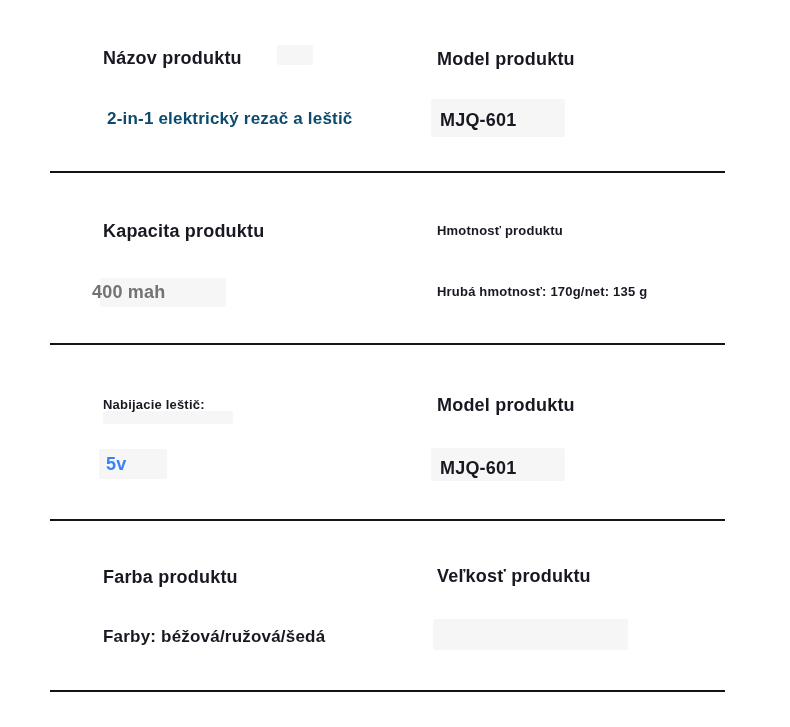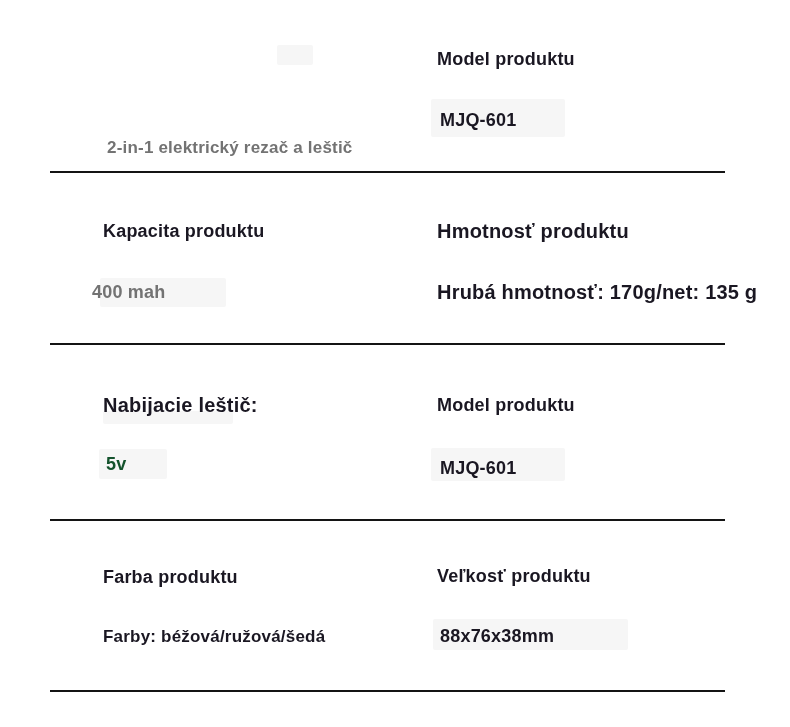--- a/index.html
+++ b/index.html
@@ -13,21 +13,21 @@
   }
   .cell {
     position: absolute;
     white-space: nowrap;
     font-weight: 700;
     color: #1a1722;
     letter-spacing: 0.2px;
     z-index: 2;
   }
   .t-lg { font-size: 18px; line-height: 24px; }
-  .t-md { font-size: 20px; line-height: 22px; }
+  .t-md { font-size: 13px; line-height: 22px; }
   .t-val { font-size: 17px; line-height: 24px; }
   .divider {
     position: absolute;
     left: 50px;
     width: 675px;
     height: 2px;
     background: #141414;
     z-index: 3;
   }
   .hl {
@@ -43,36 +43,36 @@
 <div class="canvas" style="background: rgb(255, 255, 255);">
 
   <div class="hl" style="left: 277px; top: 45px; width: 36px; height: 20px; background: rgb(246, 246, 246);"></div>
   <div class="hl" style="left: 431px; top: 99px; width: 134px; height: 38px; background: rgb(246, 246, 246);"></div>
   <div class="hl" style="left: 100px; top: 278px; width: 126px; height: 29px; background: rgb(246, 246, 246);"></div>
   <div class="hl" style="left: 103px; top: 411px; width: 130px; height: 13px; background: rgb(246, 246, 246);"></div>
   <div class="hl" style="left: 99px; top: 449px; width: 68px; height: 30px; background: rgb(246, 246, 246);"></div>
   <div class="hl" style="left: 431px; top: 448px; width: 134px; height: 33px; background: rgb(246, 246, 246);"></div>
   <div class="hl" style="left: 433px; top: 619px; width: 195px; height: 31px; background: rgb(246, 246, 246);"></div>
 
-  <div class="cell t-val" style="left: 107px; top: 107px; color: #737373; margin-top: 29px;">2-in-1 elektrický rezač a leštič</div>
+  <div class="cell t-lg" style="left: 103px; top: 46px; color: rgb(26, 23, 34);">Názov produktu</div>
+  <div class="cell t-val" style="left: 107px; top: 107px; color: #0c4a6e;">2-in-1 elektrický rezač a leštič</div>
   <div class="cell t-lg" style="left: 437px; top: 47px; color: rgb(26, 23, 34);">Model produktu</div>
   <div class="cell t-lg" style="left: 440px; top: 108px; color: rgb(26, 23, 34);">MJQ-601</div>
   <div class="divider" style="top: 171px; background: rgb(20, 20, 20);"></div>
 
   <div class="cell t-lg" style="left: 103px; top: 219px; color: rgb(26, 23, 34);">Kapacita produktu</div>
   <div class="cell t-lg" style="left: 92px; top: 280px; color: #737373; text-align: right;">400 mah</div>
   <div class="cell t-md" style="left: 437px; top: 220px; color: rgb(26, 23, 34);">Hmotnosť produktu</div>
   <div class="cell t-md" style="left: 437px; top: 281px; color: rgb(26, 23, 34); text-align: center;">Hrubá hmotnosť: 170g/net: 135 g</div>
   <div class="divider" style="top: 343px; background: rgb(20, 20, 20);"></div>
 
   <div class="cell t-md" style="left: 103px; top: 394px; color: rgb(26, 23, 34);">Nabijacie leštič:</div>
-  <div class="cell t-lg" style="left: 106px; top: 452px; color: #14532d; text-align: right;">5v</div>
+  <div class="cell t-lg" style="left: 106px; top: 452px; color: #3b82f6; text-align: right;">5v</div>
   <div class="cell t-lg" style="left: 437px; top: 393px; color: rgb(26, 23, 34);">Model produktu</div>
   <div class="cell t-lg" style="left: 440px; top: 456px; color: rgb(26, 23, 34);">MJQ-601</div>
   <div class="divider" style="top: 519px; background: rgb(20, 20, 20);"></div>
 
   <div class="cell t-val" style="left: 103px; top: 625px; color: rgb(26, 23, 34);">Farby: béžová/ružová/šedá</div>
   <div class="cell t-lg" style="left: 103px; top: 565px; color: rgb(26, 23, 34);">Farba produktu</div>
   <div class="cell t-lg" style="left: 437px; top: 564px; color: rgb(26, 23, 34);">Veľkosť produktu</div>
-  <div class="cell t-lg" style="left: 440px; top: 624px; color: rgb(26, 23, 34);">88x76x38mm</div>
   <div class="divider" style="top: 690px; background: rgb(20, 20, 20);"></div>
 
 </div>
 
 </body></html>

